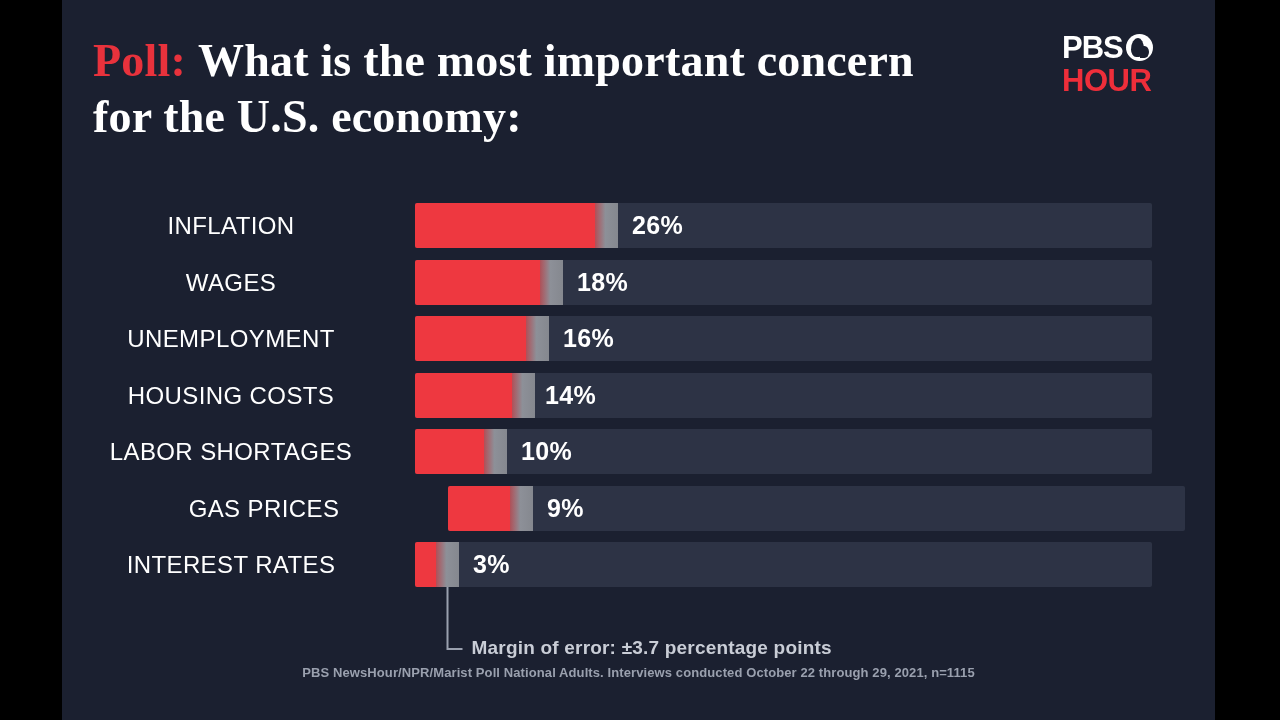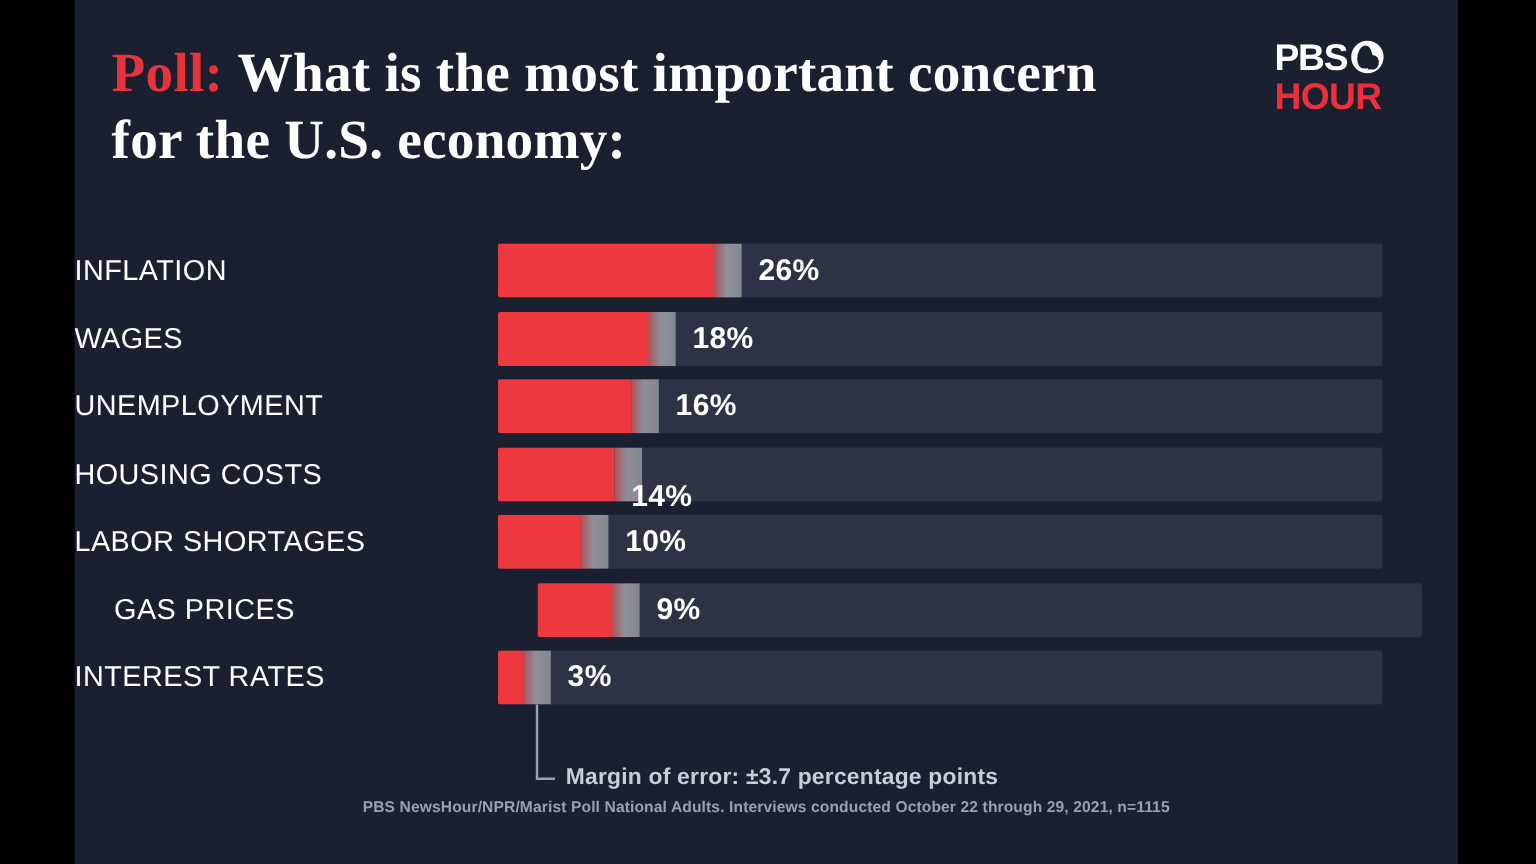--- a/index.html
+++ b/index.html
@@ -140,21 +140,21 @@
     width: 1153px;
     height: 45px;
   }
   .row-label {
     position: absolute;
     left: 0;
     top: 0;
     width: 338px;
     height: 45px;
     line-height: 45px;
-    text-align: left;
+    text-align: center;
     color: #ffffff;
     font-size: 24px;
     font-weight: 400;
     letter-spacing: 0.4px;
     white-space: nowrap;
   }
   .track {
     position: absolute;
     left: 353px;
     top: 0;
@@ -276,21 +276,21 @@
             <div class="bar-moe" style="left: 111px; width: 23px;"></div>
           </div>
           <div class="value" style="left: 501px;">16%</div>
         </div>
         <div class="row" style="top: 202.5px;">
           <div class="row-label">HOUSING COSTS</div>
           <div class="track">
             <div class="bar-red" style="width: 97px;"></div>
             <div class="bar-moe" style="left: 97px; width: 23px;"></div>
           </div>
-          <div class="value" style="left: 464px; margin-top: 19px;">14%</div>
+          <div class="value" style="left: 483px;">14%</div>
         </div>
         <div class="row" style="top: 259px;">
           <div class="row-label">LABOR SHORTAGES</div>
           <div class="track">
             <div class="bar-red" style="width: 69px;"></div>
             <div class="bar-moe" style="left: 69px; width: 23px;"></div>
           </div>
           <div class="value" style="left: 459px;">10%</div>
         </div>
         <div class="row" style="top: 315.5px; margin-left: 33px;">

